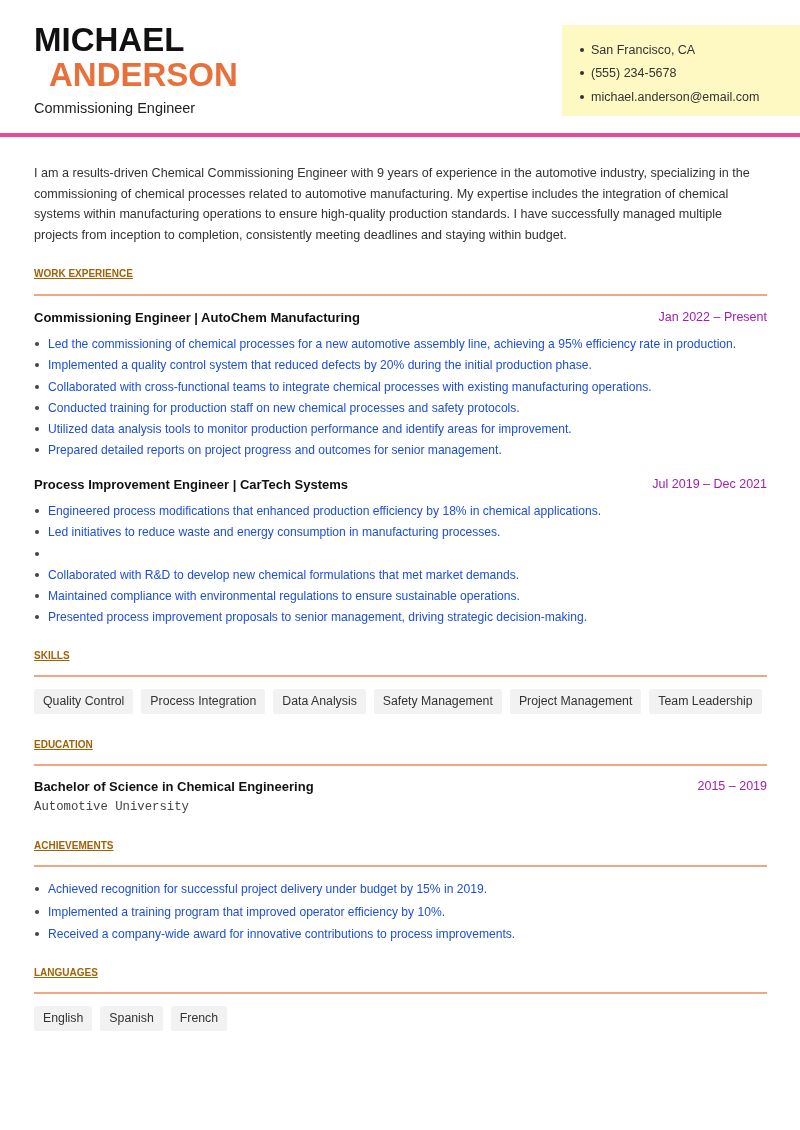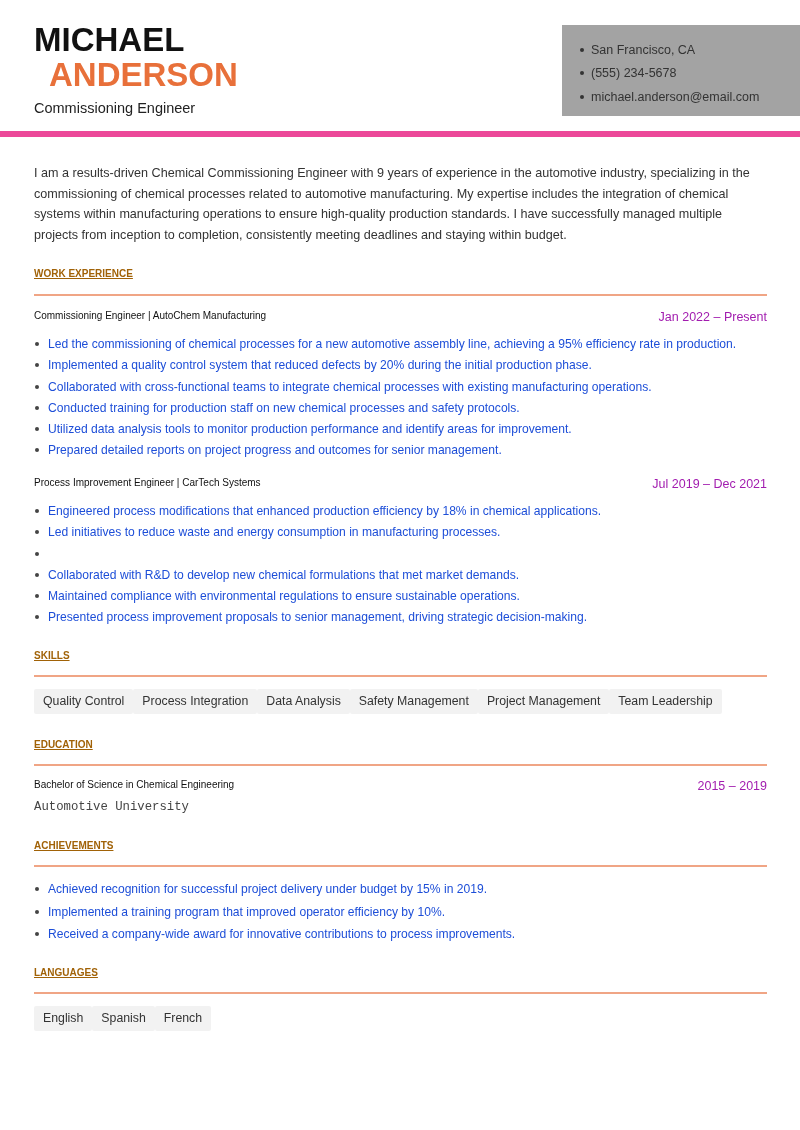--- a/index.html
+++ b/index.html
@@ -1,33 +1,33 @@
 <!DOCTYPE html>
 <html><head>
 <meta charset="utf-8">
 <style>
   * { box-sizing: border-box; margin: 0; padding: 0; }
   html, body { width: 800px; height: 1130px; background: #ffffff; }
   body { font-family: "Liberation Sans", sans-serif; color: #222; position: relative; overflow: hidden; }
-  .header { position: absolute; left: 0; top: 0; width: 800px; height: 137px; border-bottom: 6px solid #ec4899; }
+  .header { position: absolute; left: 0; top: 0; width: 800px; height: 137px; border-bottom: 4px solid #ec4899; }
   .name-first { position: absolute; left: 34px; top: 22px; font-size: 33px; font-weight: bold; color: #111; letter-spacing: 0px; line-height: 36px; }
   .name-last { position: absolute; left: 34px; top: 57px; font-size: 33px; font-weight: bold; color: #e8703a; line-height: 36px; margin-left: 15px; }
   .role { position: absolute; left: 34px; top: 100px; font-size: 14.5px; color: #222; }
-  .contact-box { position: absolute; left: 562px; top: 25px; width: 238px; height: 91px; background: #a3a3a3; padding: 13px 0 0 18px; }
+  .contact-box { position: absolute; left: 562px; top: 25px; width: 238px; height: 91px; background: #fef9c3; padding: 13px 0 0 18px; }
   .contact-item { font-size: 12.5px; color: #333; height: 23.5px; line-height: 18px; display: flex; align-items: center; }
   .contact-item .dot { width: 4px; height: 4px; border-radius: 50%; background: #333; margin-right: 7px; display: inline-block; }
   .summary { position: absolute; left: 34px; top: 163px; width: 735px; font-size: 12.6px; line-height: 20.7px; color: #333; }
   .section-title { position: absolute; left: 34px; font-size: 10px; font-weight: bold; color: #a16207; text-decoration: underline; }
   .section-rule { position: absolute; left: 34px; width: 733px; height: 2px; background: #f0a585; }
-  .job-title { position: absolute; left: 34px; font-size: 10px; font-weight: normal; color: #111; }
+  .job-title { position: absolute; left: 34px; font-size: 13px; font-weight: bold; color: #111; }
   .job-date { position: absolute; right: 33px; font-size: 12.5px; color: #a21caf; }
   .bullets { position: absolute; left: 34px; width: 740px; list-style: none; }
   .bullets li { font-size: 12.1px; color: #1d4ed8; height: 21.3px; line-height: 16px; display: flex; align-items: flex-start; }
   .bullets li .dot { width: 4px; height: 4px; border-radius: 50%; background: #444; margin: 6px 9px 0 1px; flex: none; }
-  .chips { position: absolute; left: 34px; display: flex; }
+  .chips { position: absolute; left: 34px; display: flex; gap: 8px; }
   .chip { background: #f2f2f2; font-size: 12.3px; color: #333; height: 25px; line-height: 25px; padding: 0 9px; border-radius: 2px; }
   .edu-school { position: absolute; left: 34px; font-size: 12.3px; color: #444; font-family: Liberation Mono, monospace; }
 </style>
 </head>
 <body>
 
 <div class="header">
   <div class="name-first">MICHAEL</div>
   <div class="name-last">ANDERSON</div>
   <div class="role">Commissioning Engineer</div>

